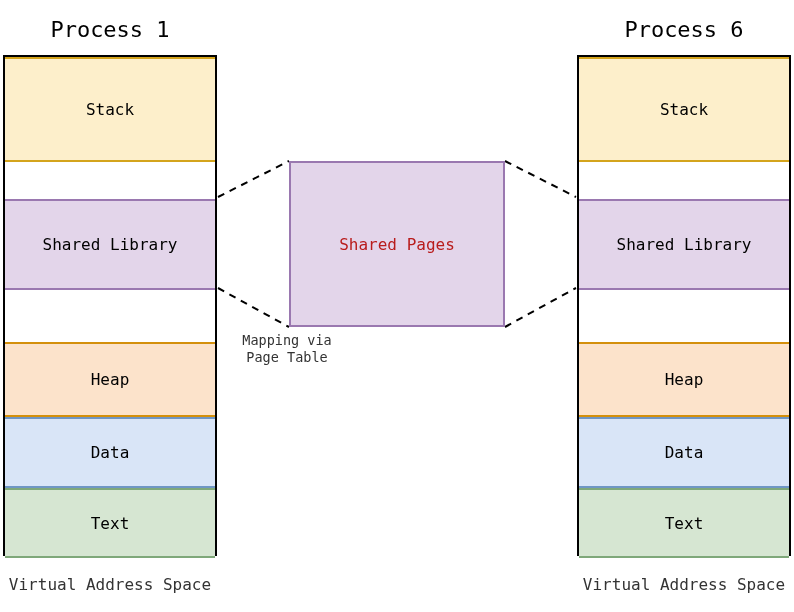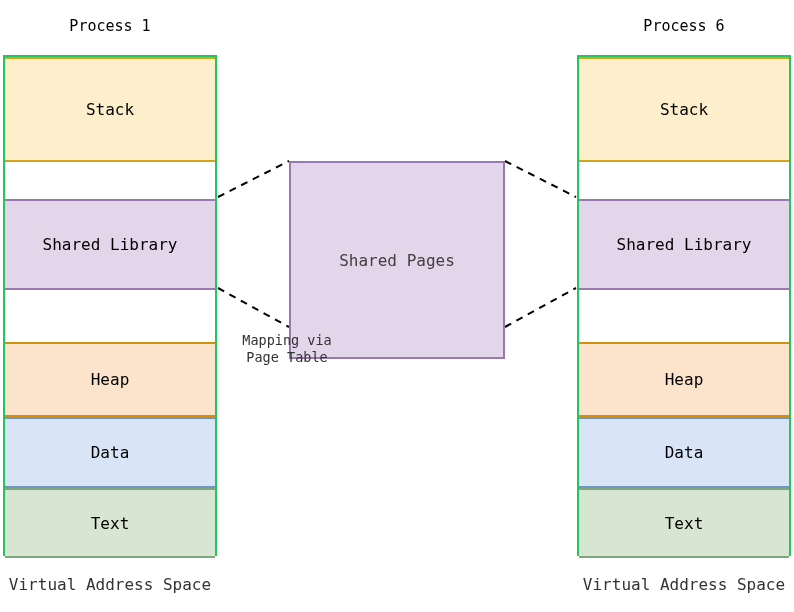--- a/index.html
+++ b/index.html
@@ -11,21 +11,21 @@
   #canvas {
     position: relative;
     width: 794px;
     height: 612px;
     background: #ffffff;
     font-family: "DejaVu Sans Mono", "Liberation Mono", monospace;
     overflow: hidden;
   }
   .proc-title {
     position: absolute;
-    font-size: 15px;
+    font-size: 22px;
     color: #000000;
     text-align: center;
     white-space: nowrap;
     letter-spacing: 0px;
   }
   #proc1-title { left: 3px;   top: 17px; width: 214px; }
   #proc2-title { left: 577px; top: 17px; width: 214px; }
 
   .proc-caption {
     position: absolute;
@@ -33,21 +33,21 @@
     color: #333333;
     text-align: center;
     white-space: nowrap;
   }
   #proc1-caption { left: 3px;   top: 575px; width: 214px; }
   #proc2-caption { left: 577px; top: 575px; width: 214px; }
 
   .addr-space {
     position: absolute;
     box-sizing: border-box;
-    border: 2px solid #22c55e;
+    border: 2px solid #000000;
     background: #1d4ed8;
   }
   #proc1-space { left: 3px;   top: 55px; width: 214px; height: 501px; }
   #proc2-space { left: 577px; top: 55px; width: 214px; height: 501px; }
 
   .seg {
     position: absolute;
     left: 0;
     right: 0;
     box-sizing: border-box;
@@ -63,29 +63,29 @@
     left: 0;
     right: 0;
     background: #ffffff;
   }
 
   #shared-pages-box {
     position: absolute;
     left: 289px;
     top: 161px;
     width: 216px;
-    height: 198px;
+    height: 166px;
     box-sizing: border-box;
     background: #e3d5ea;
     border: 2px solid #9a78b0;
     display: flex;
     align-items: center;
     justify-content: center;
     font-size: 16px;
-    color: #404040;
+    color: #b91c1c;
     white-space: nowrap;
   }
 
   #mapping-label {
     position: absolute;
     left: 197px;
     top: 332px;
     width: 180px;
     text-align: center;
     font-size: 13.5px;

